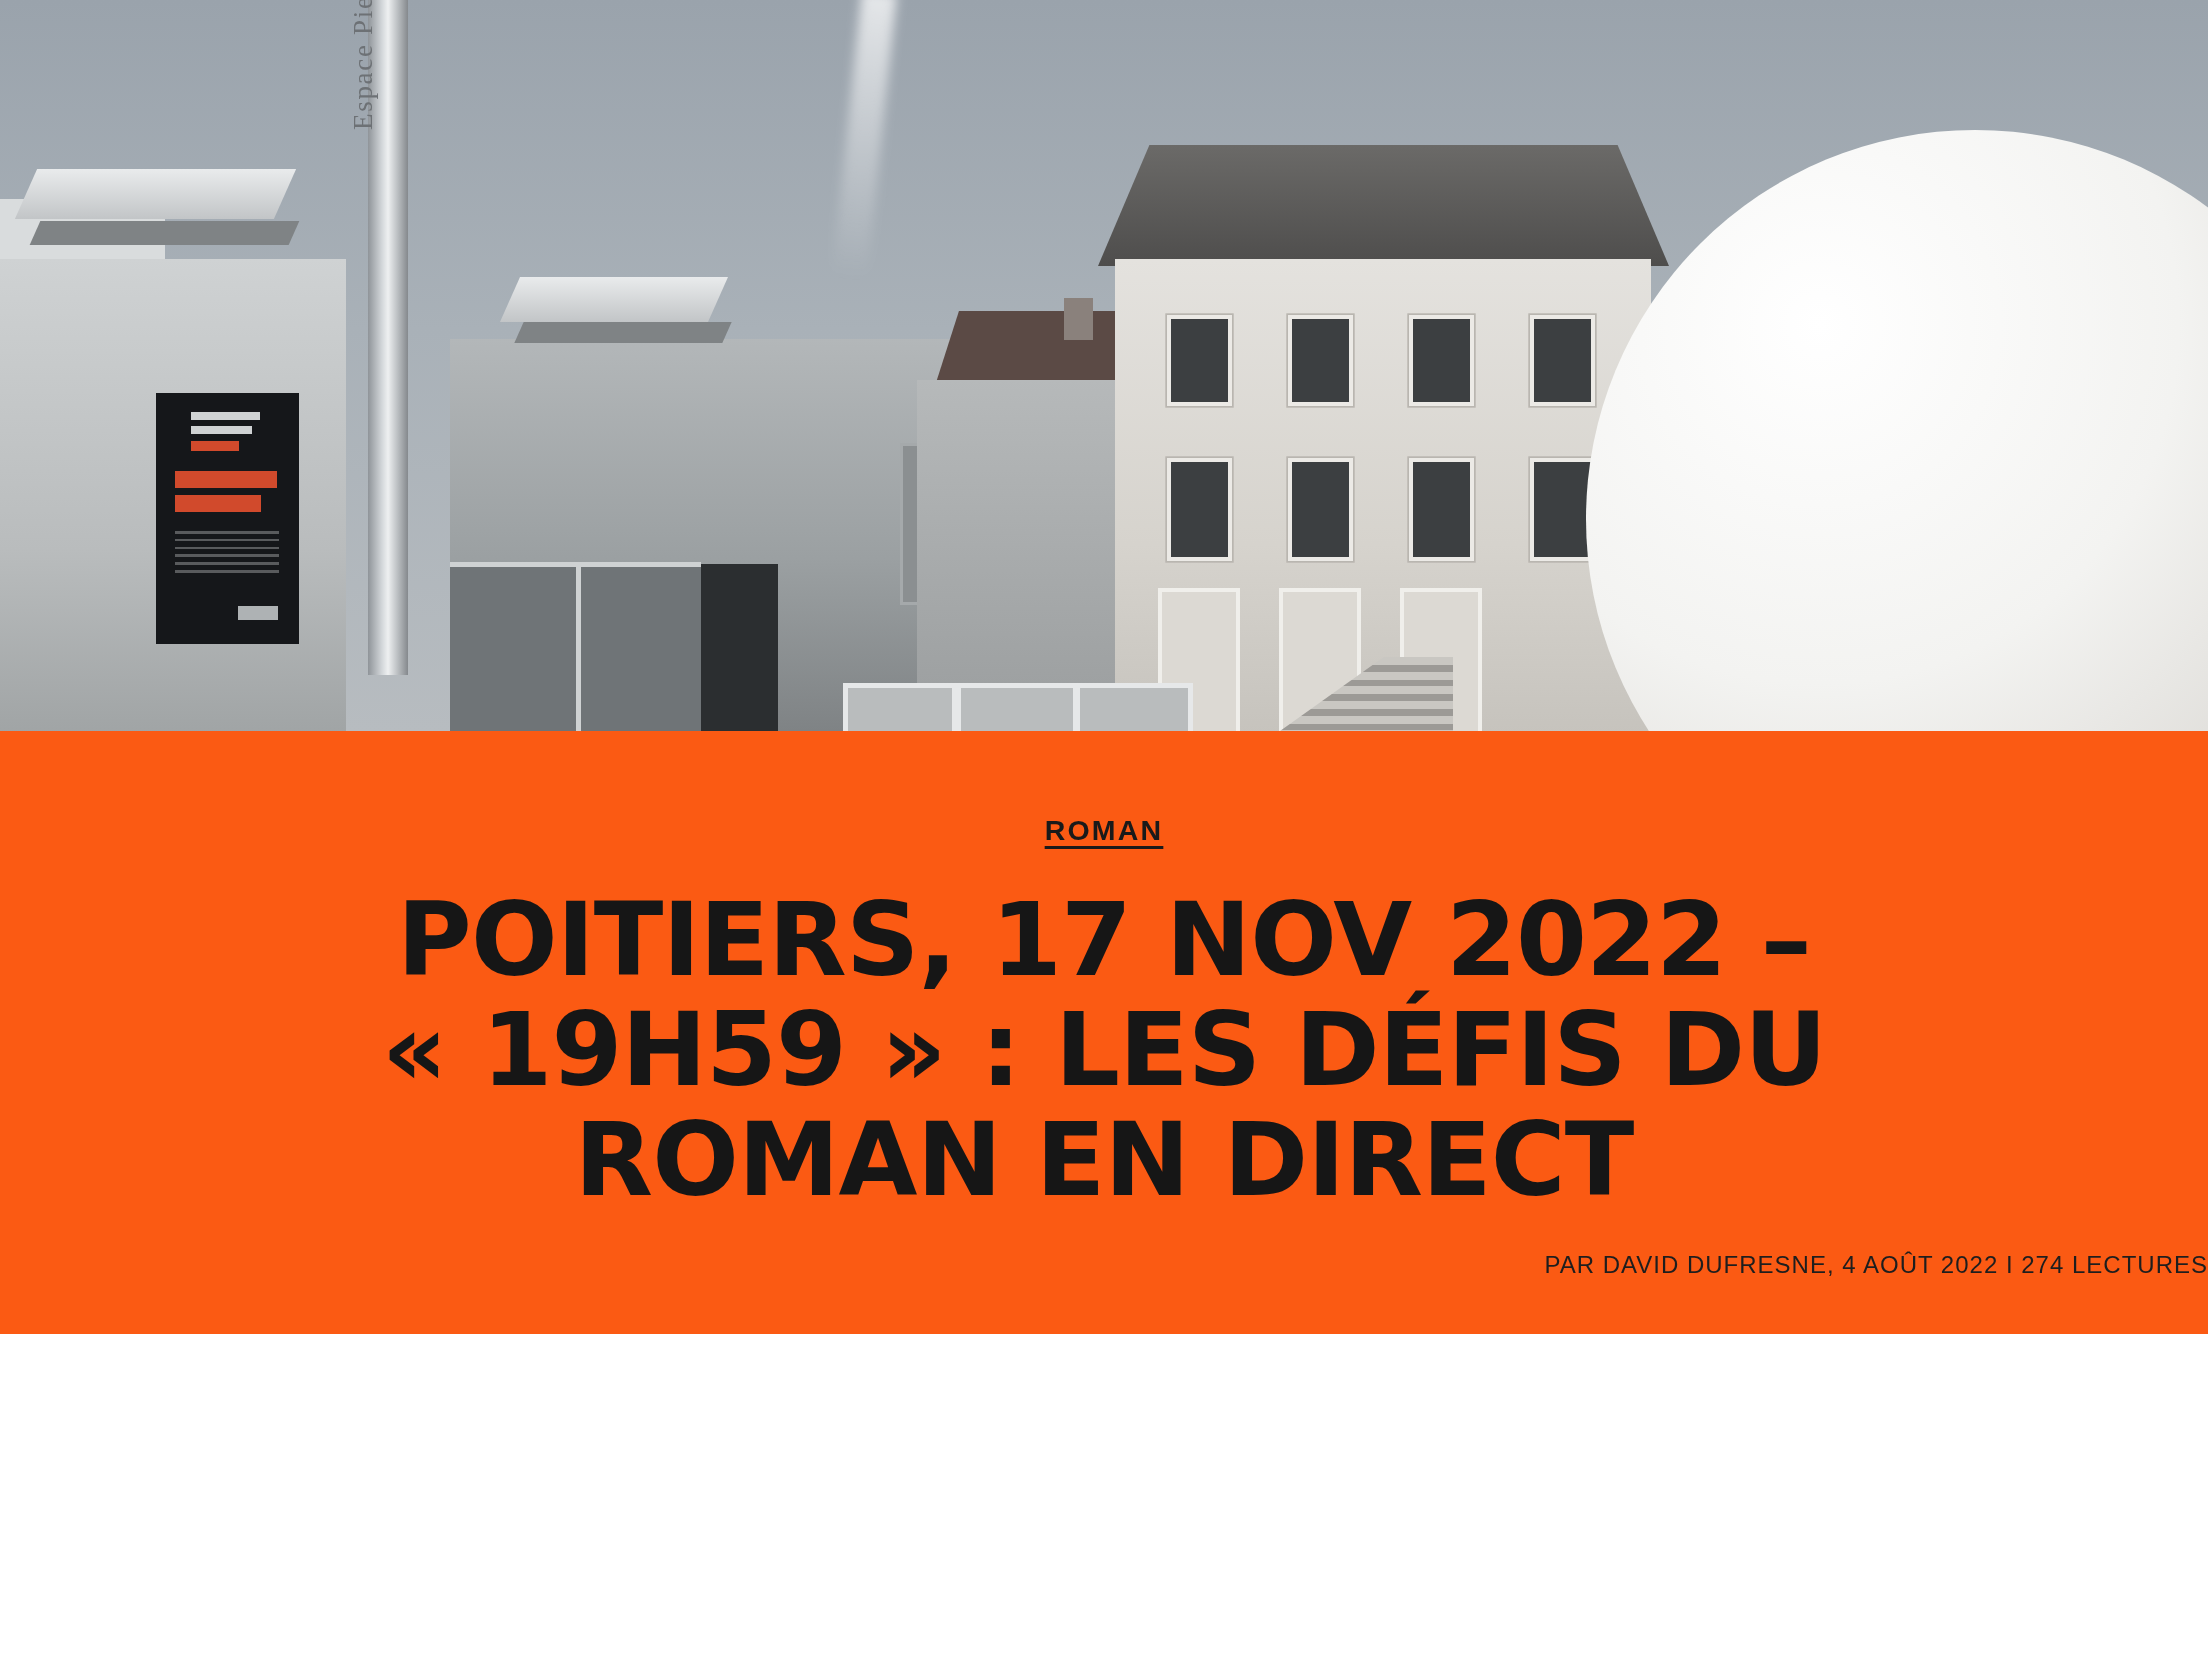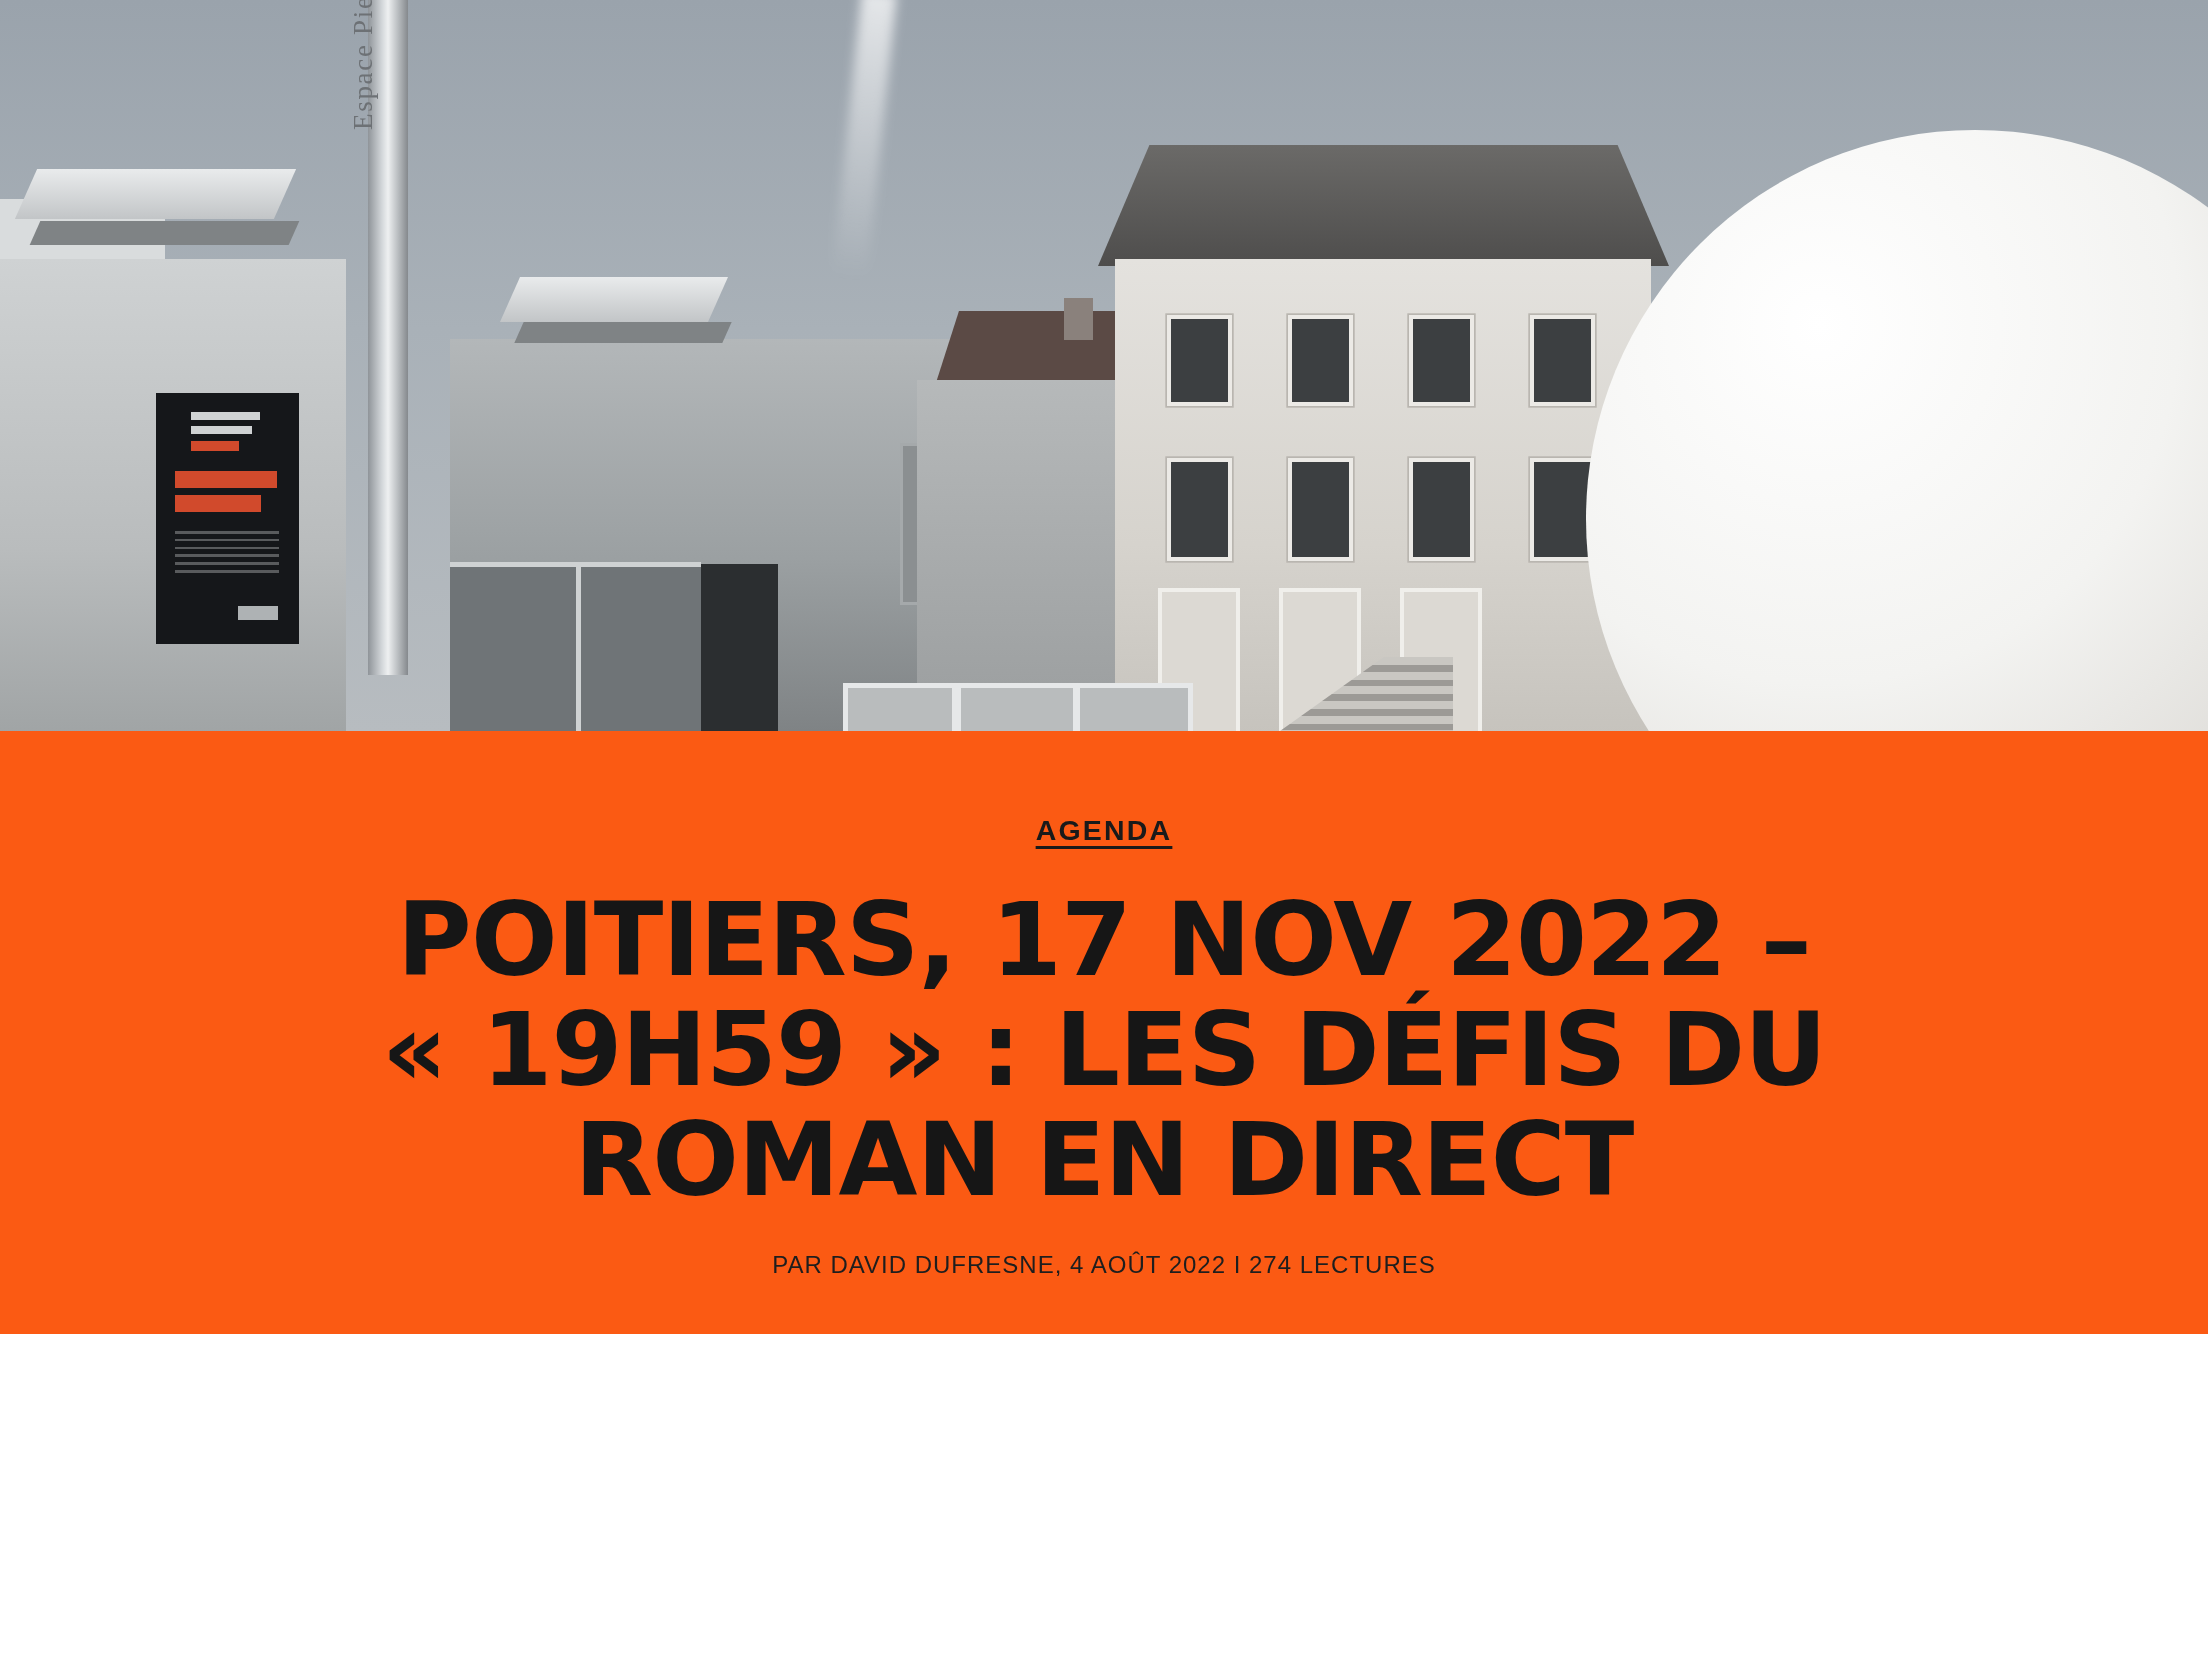--- a/index.html
+++ b/index.html
@@ -253,20 +253,21 @@
     margin: 0 auto;
     max-width: 1470px;
     text-transform: uppercase;
   }
   .byline {
     margin-top: 36px;
     font-size: 24px;
     letter-spacing: 1px;
     color: #1e1e1e;
     text-transform: uppercase;
+    text-align: right;
   }
 
   
   .body-band {
     background: #fca15e;
     padding: 80px 0 35px 0;
     min-height: 156px;
   }
   .body-inner {
     max-width: 1384px;
@@ -341,20 +342,20 @@
 
     <div class="frame fa"></div>
     <div class="frame fb"></div>
     <div class="frame fc"></div>
 
     <div class="pole"></div>
     <div class="pole-text">Espace Pierre Mendès France</div>
   </div>
 
   <div class="band">
-    <a class="kicker" href="#">AGENDA</a>
+    <a class="kicker" href="#">ROMAN</a>
     <h1 class="headline">POITIERS, 17 NOV 2022 – « 19H59 » : LES DÉFIS DU ROMAN EN DIRECT</h1>
     <div class="byline">PAR DAVID DUFRESNE, 4 AOÛT 2022 I 274 LECTURES</div>
   </div>
 
 
 </div>
 
 
 </body></html>

